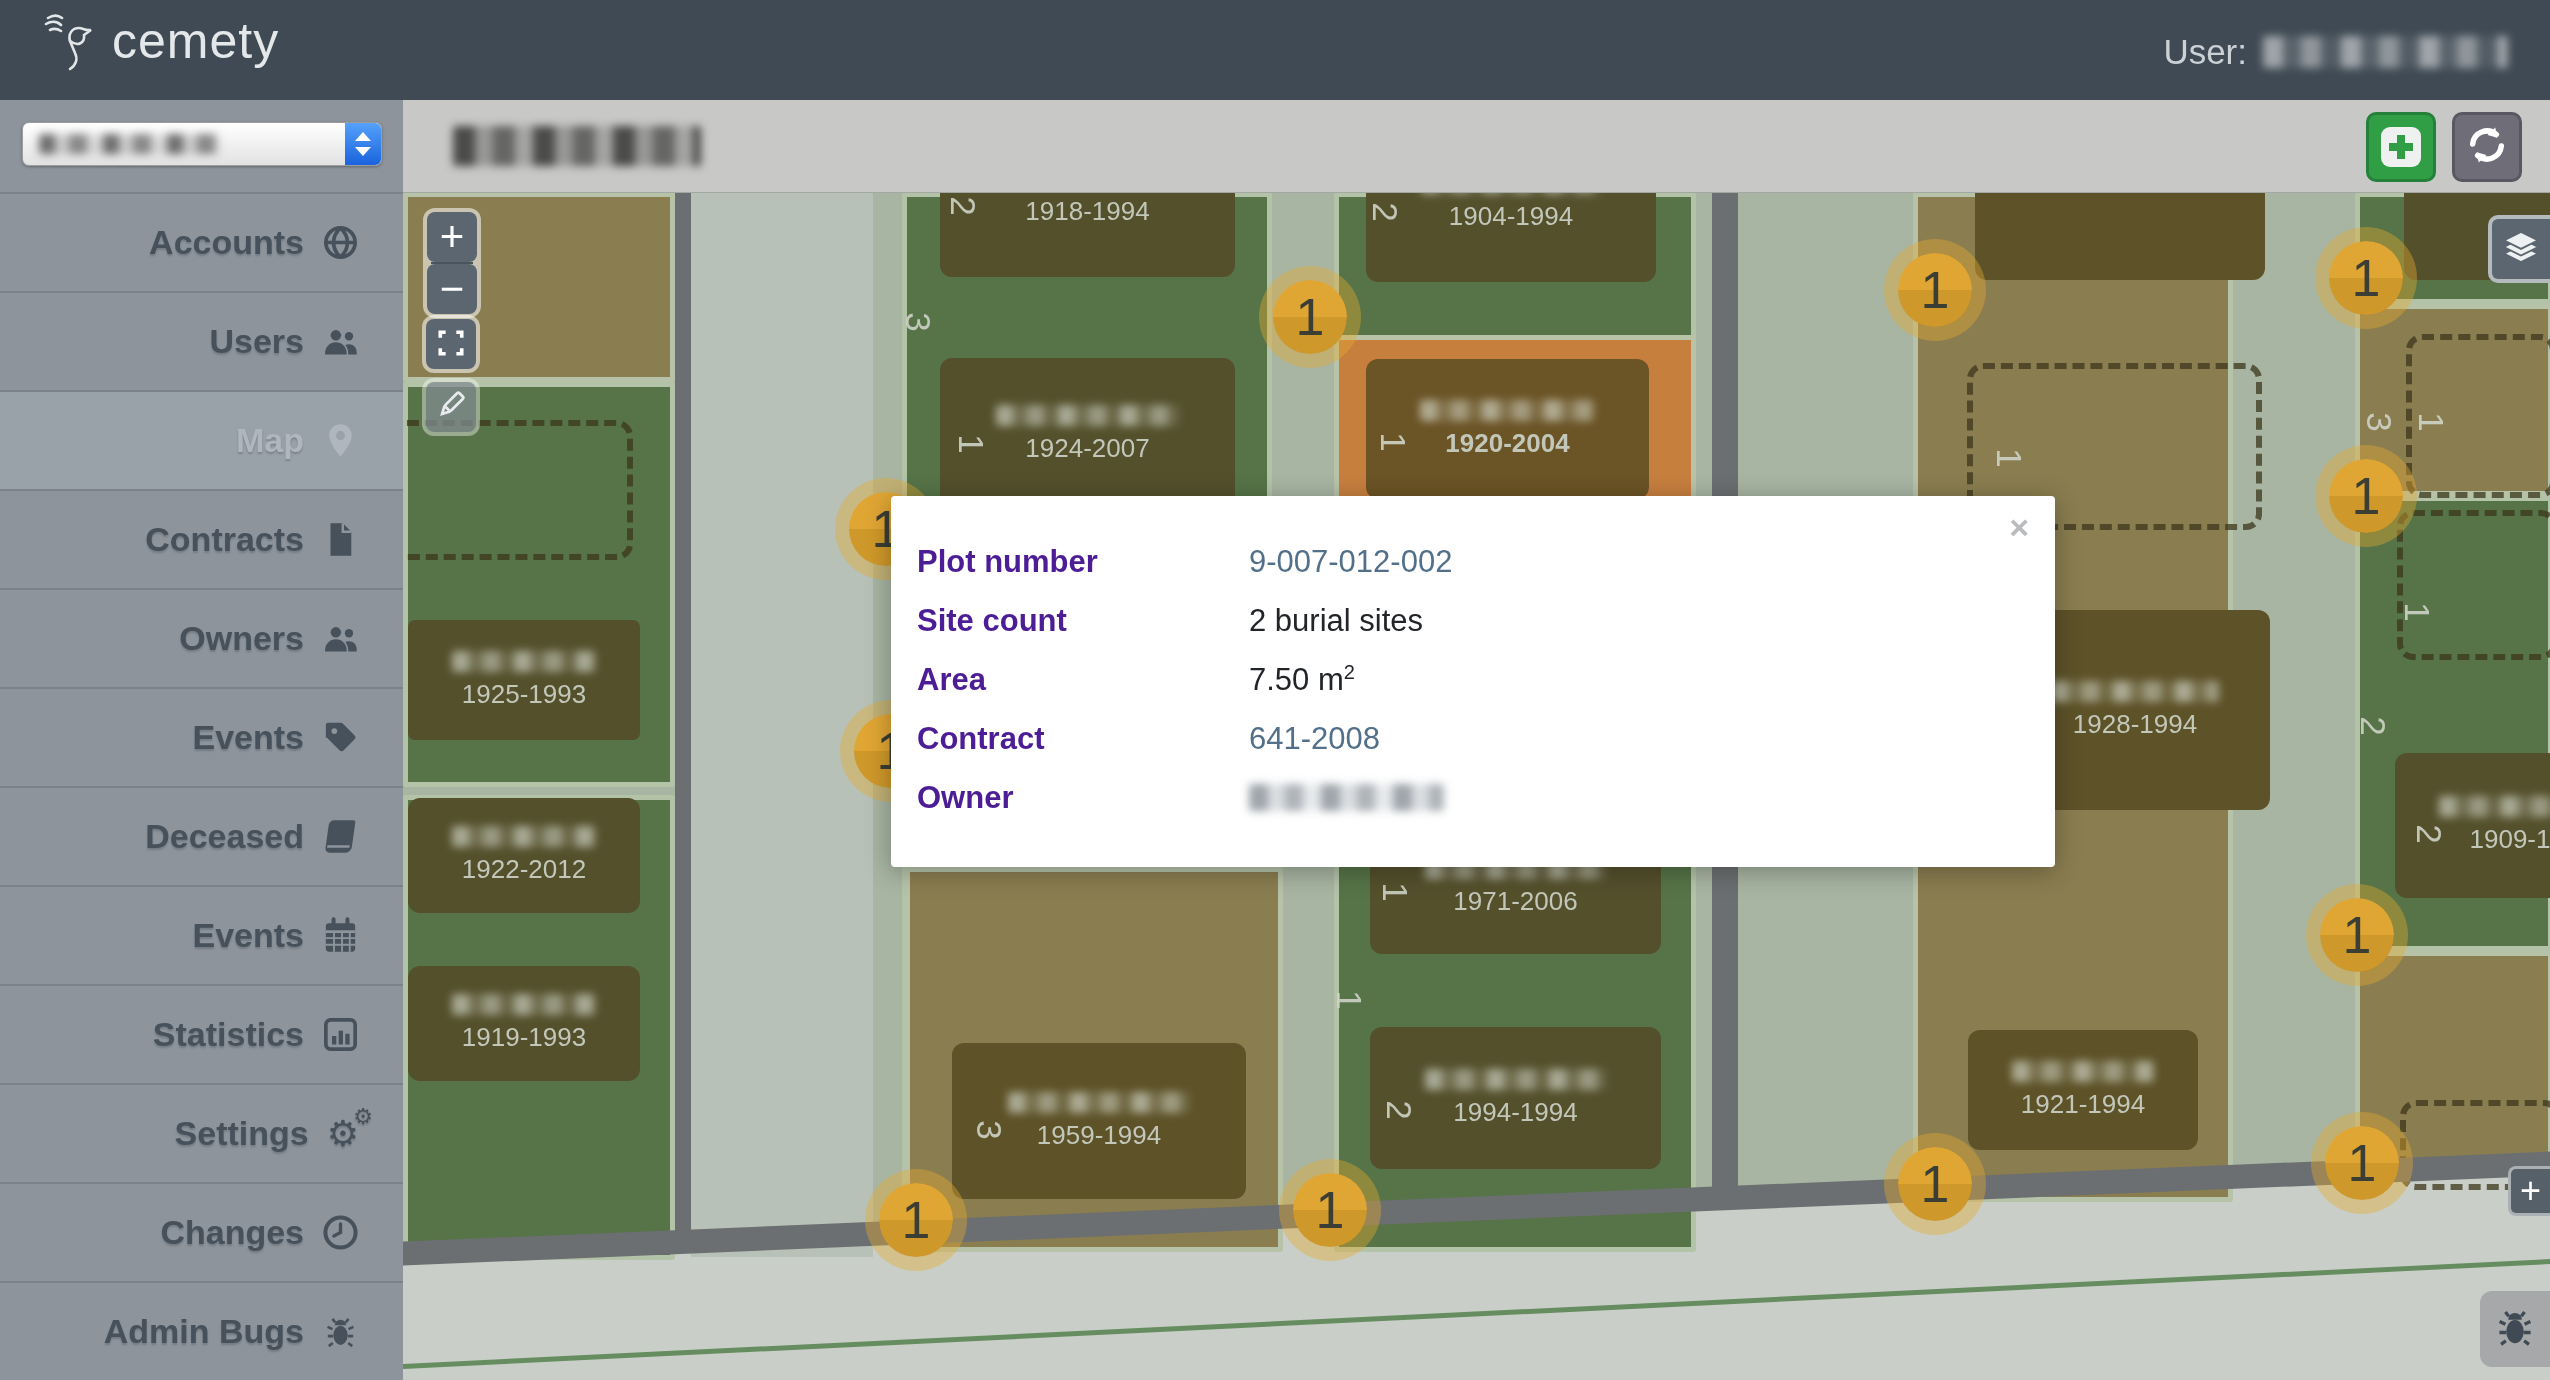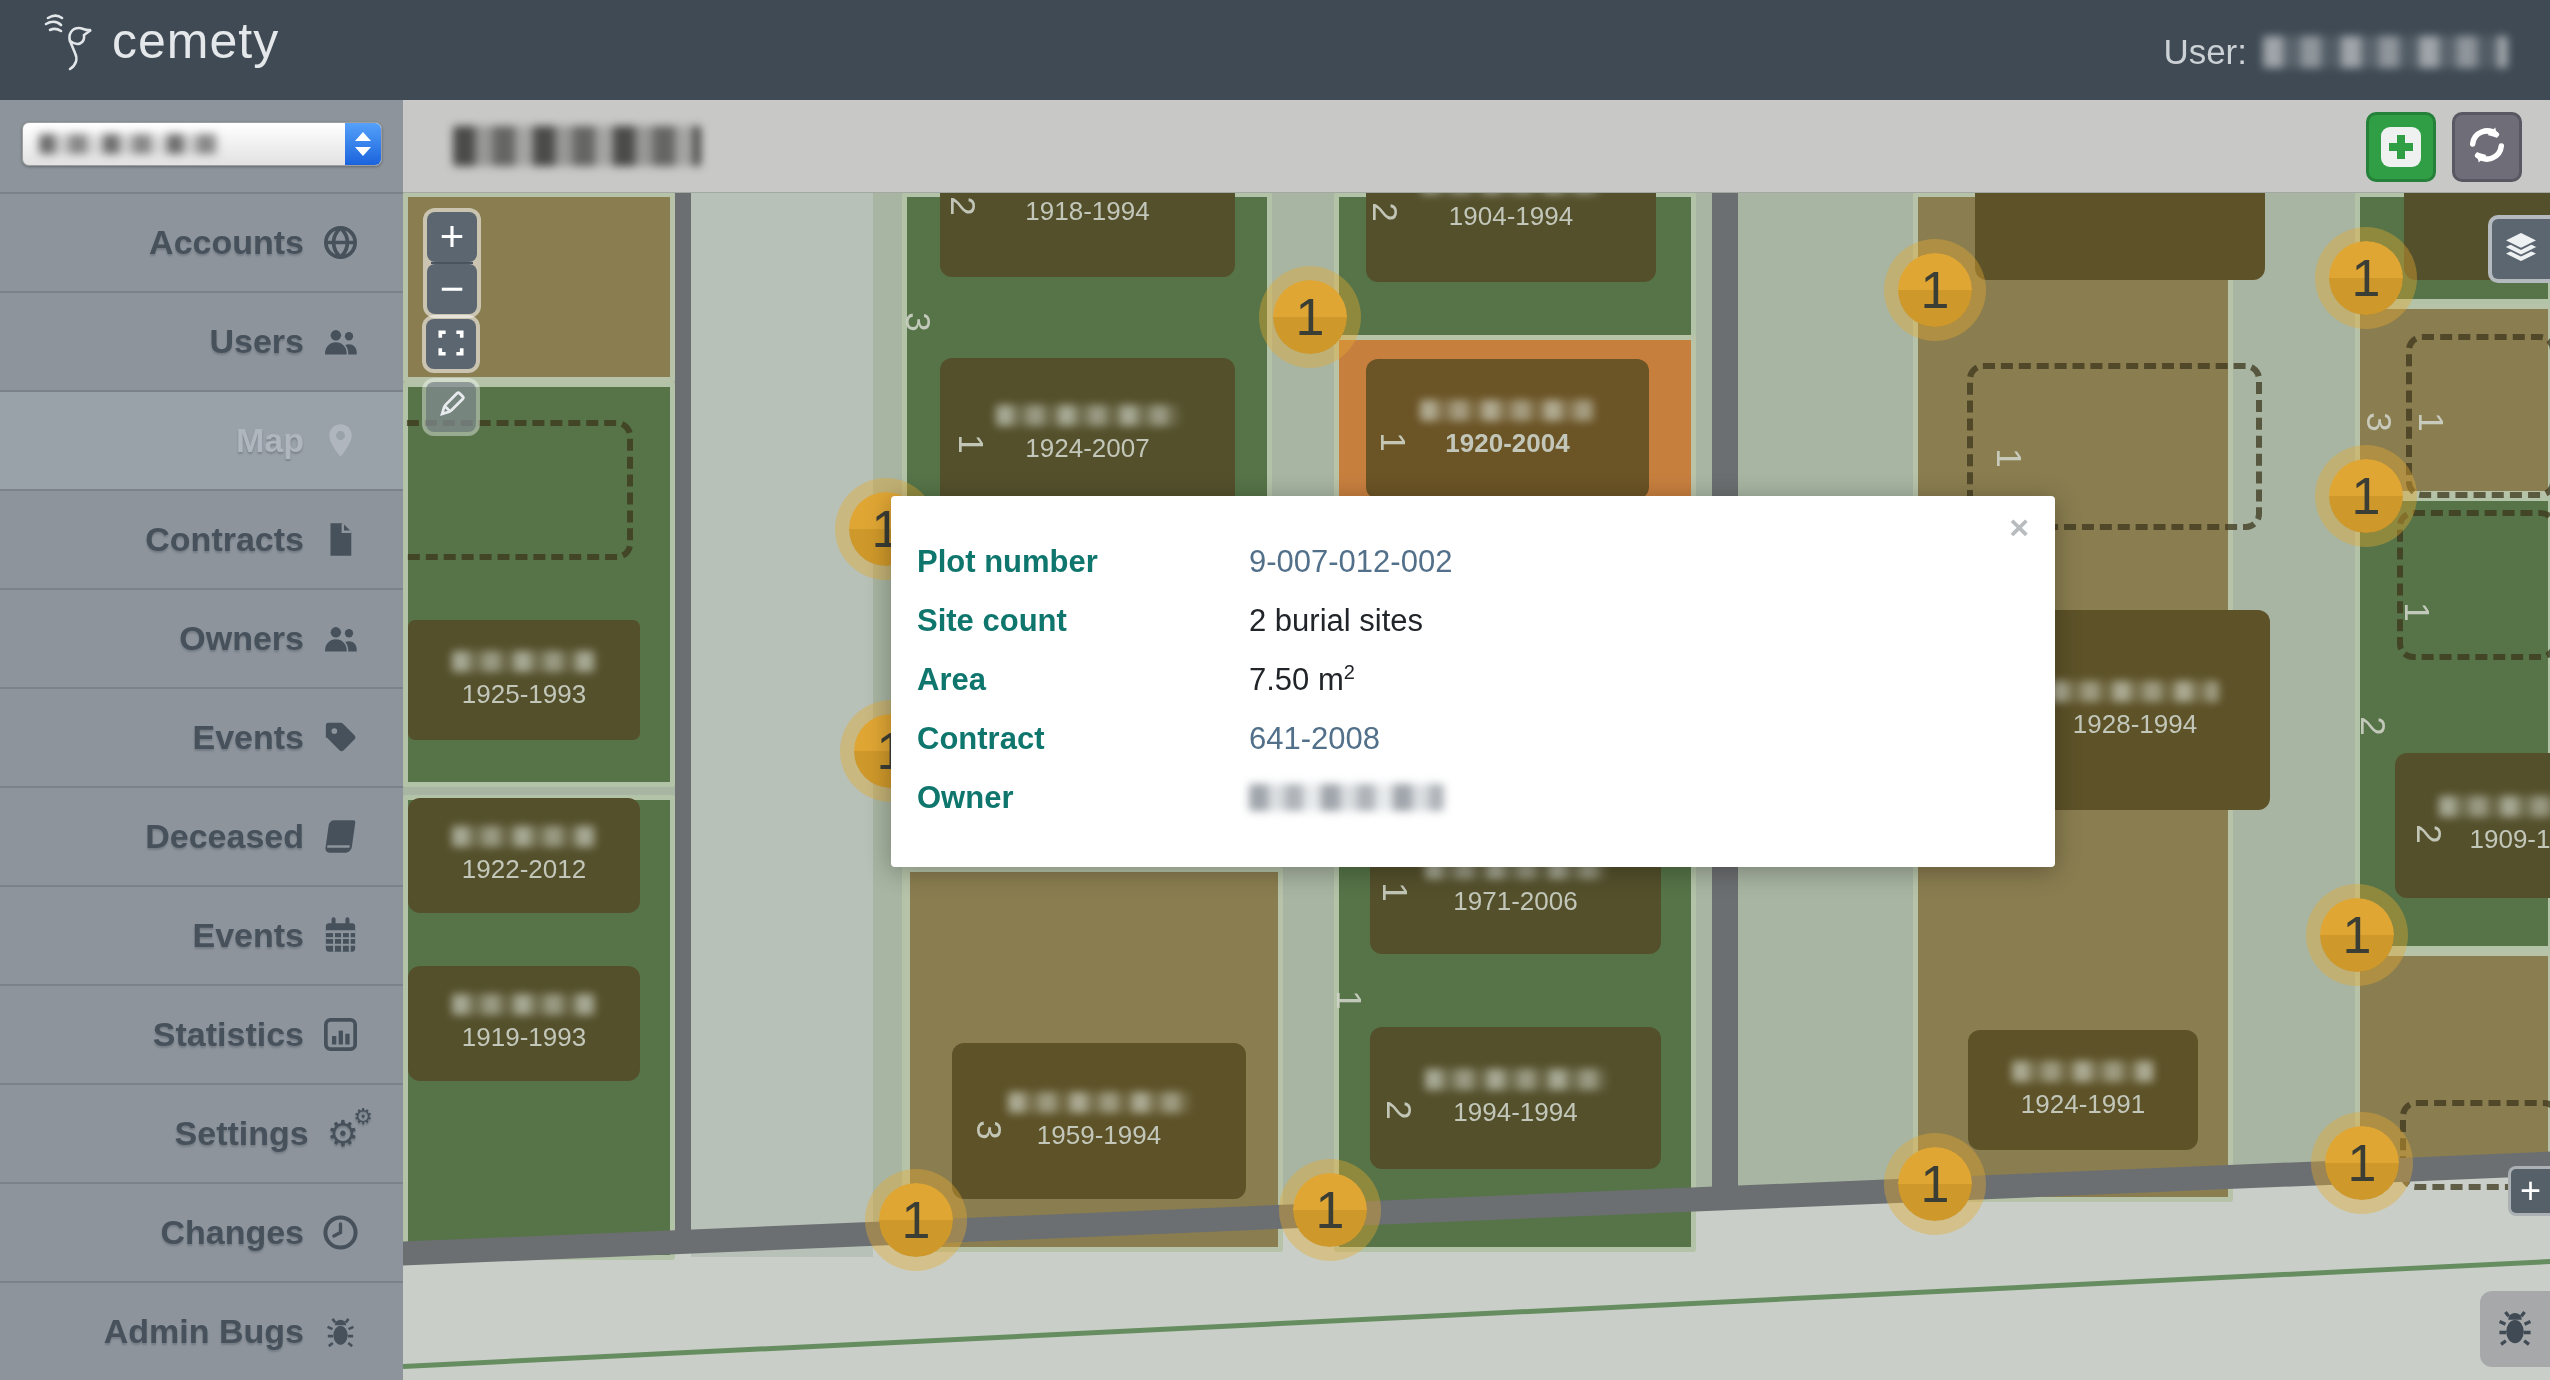--- a/index.html
+++ b/index.html
@@ -71,21 +71,21 @@
           border-right:none;border-radius:10px 0 0 10px;box-sizing:border-box;z-index:35;display:flex;align-items:center;justify-content:center;cursor:pointer}
   .edge-plus{position:absolute;right:0;top:974px;width:42px;height:50px;background:#566069;border:3px solid rgba(255,255,255,.5);
           border-right:none;border-radius:8px 0 0 8px;box-sizing:border-box;color:#fff;font-size:36px;z-index:35;
           display:flex;align-items:center;justify-content:center;cursor:pointer}
   .bug-btn{position:absolute;right:0;top:1099px;width:70px;height:76px;background:#a6a8aa;border-radius:12px 0 0 12px;
           z-index:35;display:flex;align-items:center;justify-content:center;cursor:pointer;color:#3f4a54}
   
   .popup{position:absolute;left:488px;top:304px;width:1164px;height:371px;background:#fff;border-radius:4px;
          box-shadow:0 4px 26px rgba(0,0,0,.3);z-index:40;padding:36px 0 0 26px;box-sizing:border-box}
   .prow{display:flex;align-items:center;height:59px}
-  .plabel{width:332px;font-size:31px;font-weight:bold;color:#0f766e}
+  .plabel{width:332px;font-size:31px;font-weight:bold;color:#4c1d95}
   .pvalue{font-size:31px;color:#212529}
   .pvalue.link{color:#52708a}
   .pvalue sup{font-size:20px}
   .owner-chip{width:195px;height:27px;background:repeating-linear-gradient(90deg,rgba(95,105,115,.6) 0 19px,rgba(125,135,145,.28) 19px 36px,rgba(95,105,115,.5) 36px 54px,rgba(145,155,165,.22) 54px 72px)}
   .pclose{position:absolute;top:14px;right:26px;font-size:34px;font-weight:bold;color:#b9bcbe;cursor:pointer;line-height:1}
 </style>
 </head>
 <body>
 
 <div class="header">
@@ -362,21 +362,21 @@
       <div class="gname"></div>
       <div class="gdates">1994-1994</div>
     </div>
     <div class="grave kh" style="left: 1572px; top: -42px; width: 290px; height: 130px;"></div>
     <div class="grave kh" style="left: 549px; top: 851px; width: 294px; height: 156px;">
       <div class="gname"></div>
       <div class="gdates">1959-1994</div>
     </div>
     <div class="grave kh" style="left: 1565px; top: 838px; width: 230px; height: 120px;">
       <div class="gname"></div>
-      <div class="gdates">1924-1991</div>
+      <div class="gdates">1921-1994</div>
     </div>
     <div class="grave" style="left: 2001px; top: -42px; width: 149px; height: 130px;"></div>
     <div class="grave" style="left: 1992px; top: 561px; width: 230px; height: 145px;">
       <div class="gname"></div>
       <div class="gdates">1909-1</div>
     </div>
     <div class="road" style="left: 272px; top: 0px; width: 16px; height: 1053px;"></div>
     <div class="road" style="left: 1309px; top: 0px; width: 26px; height: 1015px;"></div>
     <div class="road" style="left: -10px; top: 1050px; width: 2200px; height: 24px; transform: rotate(-2.4deg);"></div>
     <div class="greenline" style="left: 0px; top: 1172px; width: 2220px; transform: rotate(-2.8deg);"></div>

